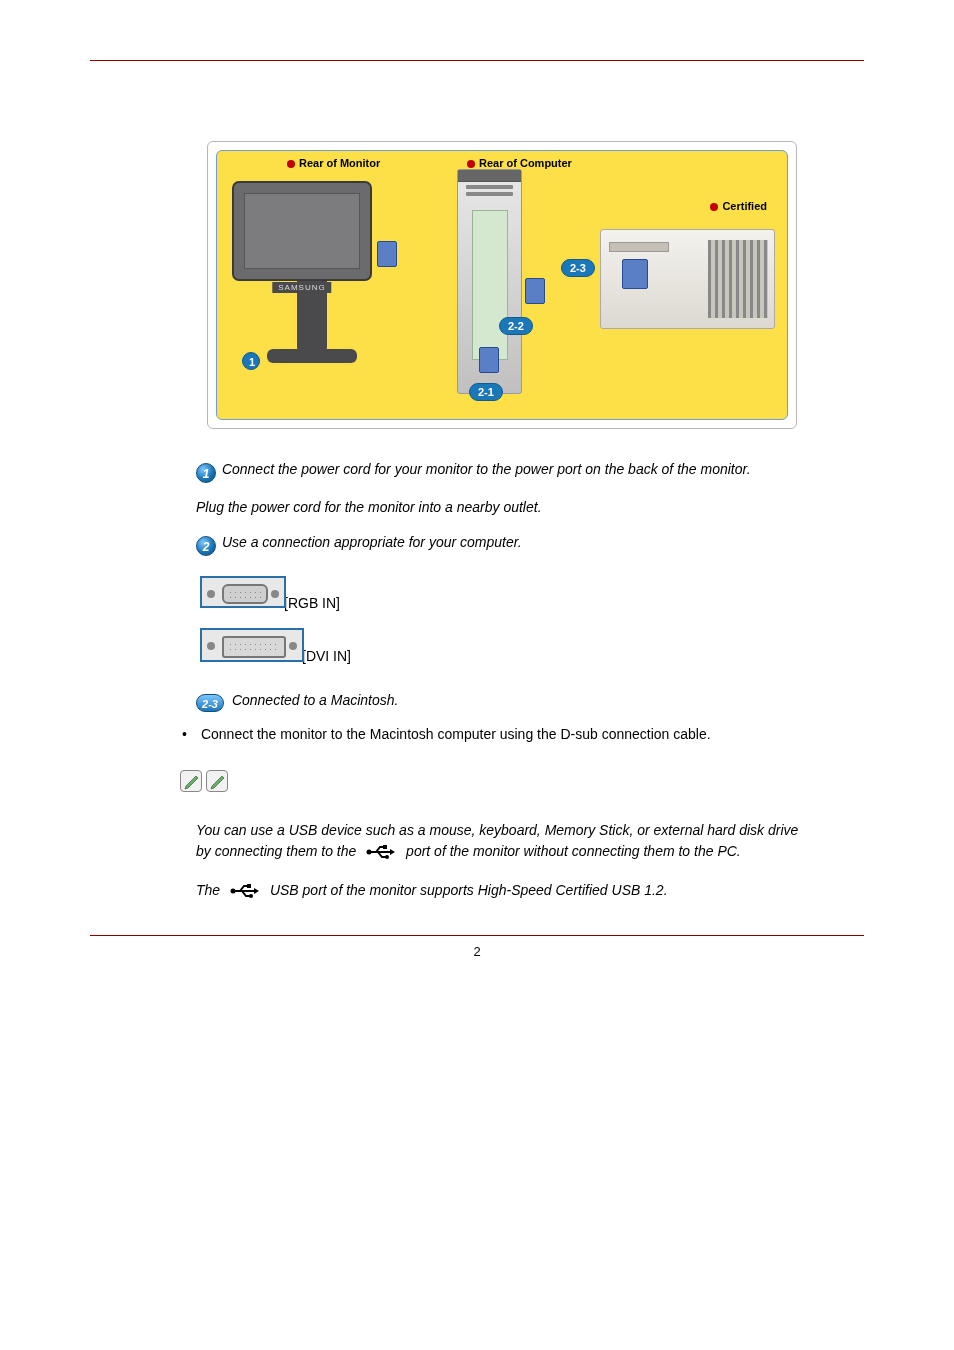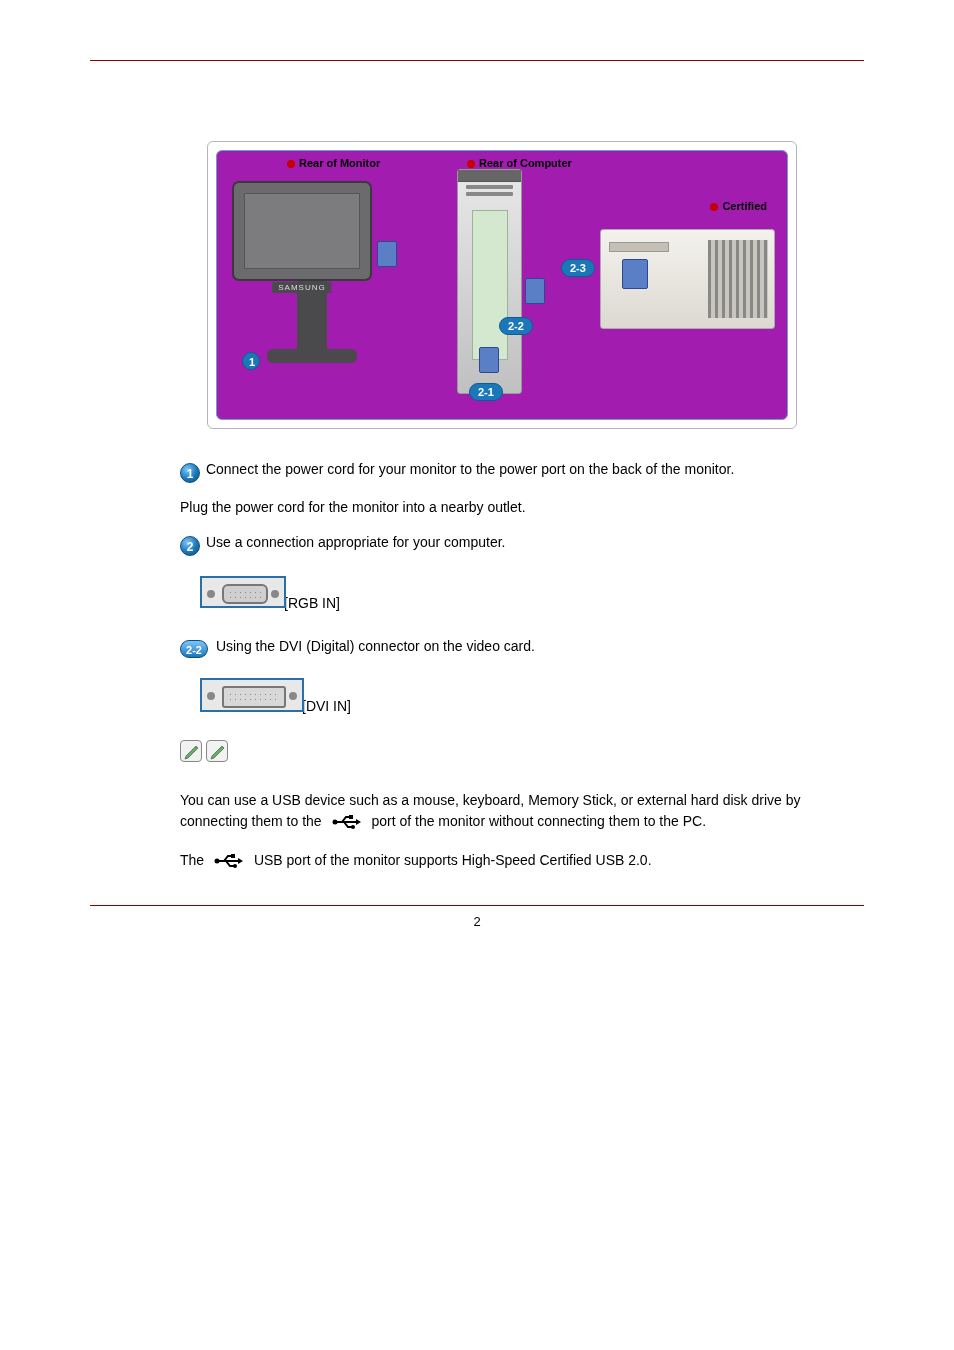--- a/index.html
+++ b/index.html
@@ -34,21 +34,21 @@
   margin: 0 auto 30px auto;
   border: 1px solid #b6b6b6;
   border-radius: 6px;
   padding: 8px;
   background: #fff;
 }
 .diagram-inner {
   border: 1px solid #6aa0d6;
   border-radius: 6px;
   padding: 25px 15px 25px 15px;
-  background: #a21caf;
+  background: #fde047;
   position: relative;
   height: 270px;
 }
 .labels-row { position: absolute; top: 6px; left: 0; right: 0; }
 .bullet-red {
   display: inline-block; width: 8px; height: 8px; border-radius: 50%;
   background: #c40000; margin-right: 4px; vertical-align: middle;
 }
 .lbl { font-size: 11px; font-weight: bold; position: absolute; }
 .lbl-monitor { left: 70px; top: 0; }
@@ -95,21 +95,21 @@
 
 .callout {
   position:absolute; background:#1a77b8; color:#fff; font-size:11px; font-weight:bold;
   padding:2px 8px; border-radius:10px; border:1px solid #135b8d;
 }
 .c1 { left:25px; top:201px; padding:2px 6px; border-radius:50%; width:18px; height:18px; line-height:14px; text-align:center;}
 .c21 { left:252px; top:232px; }
 .c22 { left:282px; top:166px; }
 .c23 { left:344px; top:108px; }
 
-.para { margin: 14px 0; line-height: 1.5; }
+.para { margin: 14px 16px; line-height: 1.5; font-style: italic; }
 .inline-num {
   display:inline-block; width:20px; height:20px; border-radius:50%;
   background:radial-gradient(circle at 35% 30%, #7ec6ff, #1a77b8 55%, #0d4f80);
   color:#fff; font-size:12px; font-weight:bold; text-align:center; line-height:20px;
   vertical-align:-4px; margin-right:2px; border:1px solid #0d4f80;
 }
 .inline-pill {
   display:inline-block; min-width:28px; height:18px; border-radius:9px;
   background:linear-gradient(#7ec6ff,#1a77b8); color:#fff; font-size:11px; font-weight:bold;
   text-align:center; line-height:18px; vertical-align:-3px; padding:0 5px; margin-right:4px;
@@ -216,34 +216,35 @@
       <span class="port-box port-rgb">
         <span class="port-screw ps-l"></span>
         <span class="port-rgb-inner">
             <span class="port-dots"></span>
           </span>
         <span class="port-screw ps-r"></span>
       </span><span class="port-label">[RGB IN]</span>
     </div>
 
     
-    <p class="para">
-      <span class="inline-pill">2-2</span><span> Using the DVI (Digital) connector on the video card.</span>
-    </p>
     <div>
       <span class="port-box port-dvi">
         <span class="port-screw ps-l"></span>
         <span class="port-dvi-inner">
             <span class="port-dots"></span>
           </span>
         <span class="port-screw ps-r"></span>
       </span><span class="port-label">[DVI IN]</span>
     </div>
 
     
+    <p class="para">
+      <span class="inline-pill">2-3</span><span> Connected to a Macintosh.</span>
+    </p>
+    <p class="bullet-line">Connect the monitor to the Macintosh computer using the D-sub connection cable.</p>
 
     
     <div class="note-icon">
       <svg width="16" height="16" viewBox="0 0 16 16">
           <path d="M2 12 L12 2 L14 4 L4 14 L1 15 Z" fill="#6fa96f" stroke="#3d7a3d" stroke-width="0.8"></path>
         </svg>
     </div>
 
     
     <div class="note-icon">
@@ -273,20 +274,20 @@
         <svg width="30" height="16" viewBox="0 0 30 16">
             <circle cx="3" cy="8" r="2.5" fill="#000"></circle>
             <line x1="3" y1="8" x2="26" y2="8" stroke="#000" stroke-width="2"></line>
             <polyline points="10,8 14,3 18,3" fill="none" stroke="#000" stroke-width="2"></polyline>
             <rect x="17" y="1" width="4" height="4" fill="#000"></rect>
             <polyline points="12,8 16,13 20,13" fill="none" stroke="#000" stroke-width="2"></polyline>
             <circle cx="21" cy="13" r="2" fill="#000"></circle>
             <polygon points="24,5 24,11 29,8" fill="#000"></polygon>
           </svg>
       </span>
-      <span> USB port of the monitor supports High-Speed Certified USB 2.0.</span>
+      <span> USB port of the monitor supports High-Speed Certified USB 1.2.</span>
     </p>
 
   </div>
 
   <hr class="bottom-rule">
   <div class="pagenum">2</div>
 </div>
 
 </body></html>

